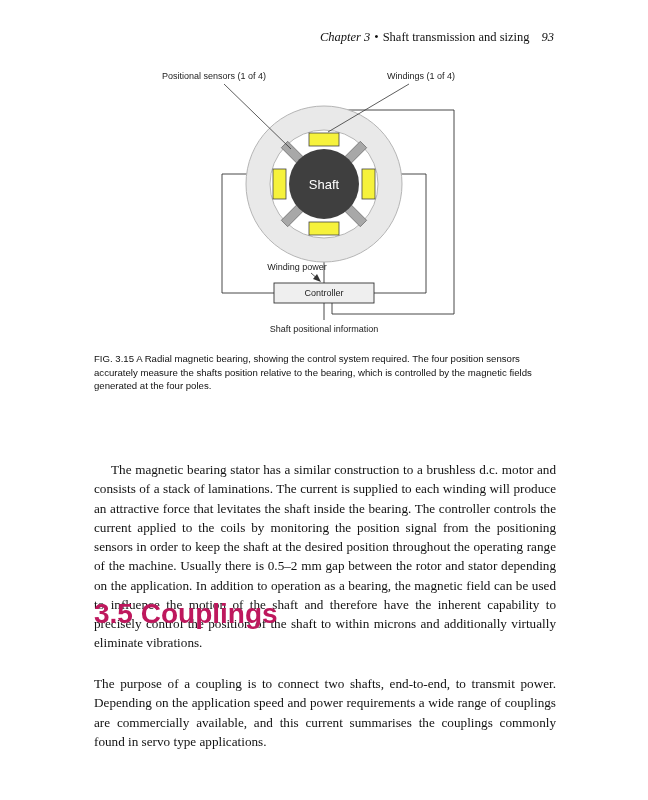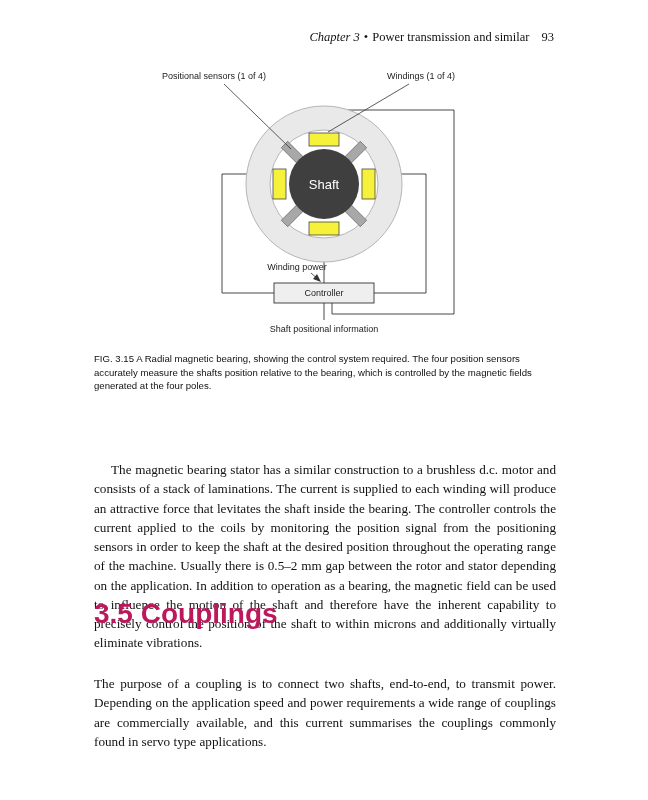--- a/index.html
+++ b/index.html
@@ -16,21 +16,21 @@
   .header {
     position: absolute;
     top: 30px;
     right: 94px;
     font-size: 12.5px;
     color: #111;
     font-family: "Liberation Serif", serif;
   }
   .header .chapter { font-style: italic; text-align: center; }
   .header .sep { margin: 0 4px; }
-  .header .pagenum { margin-left: 12px; }
+  .header .pagenum { margin-left: 12px; font-style: italic; }
   .figure-wrap {
     position: absolute;
     top: 62px;
     left: 0;
     width: 648px;
     text-align: center;
   }
   .figure-wrap svg { display: inline-block; }
   svg text {
     font-family: "Liberation Sans", sans-serif;
@@ -76,21 +76,21 @@
   #para2 { top: 632px; }
   #para3 { top: 712px; }
   .indent { text-indent: 17px; }
 </style>
 </head>
 <body>
 
 <div class="page">
 
   <div class="header">
-    <span class="chapter">Chapter 3</span><span class="sep">•</span><span>Power transmission and similar</span><span class="pagenum">93</span>
+    <span class="chapter">Chapter 3</span><span class="sep">•</span><span>Shaft transmission and sizing</span><span class="pagenum">93</span>
   </div>
 
   <div class="figure-wrap">
     <svg width="420" height="300" viewBox="0 0 420 300">
 
       <polyline points="159,112 108,112 108,231 160,231" fill="none" stroke="#333" stroke-width="0.9"></polyline>
       <polyline points="261,112 312,112 312,231 260,231" fill="none" stroke="#333" stroke-width="0.9"></polyline>
       <polyline points="210,71 210,48 340,48 340,252 218,252 218,241" fill="none" stroke="#333" stroke-width="0.9"></polyline>
       <polyline points="210,173 210,221" fill="none" stroke="#333" stroke-width="0.9"></polyline>
 

